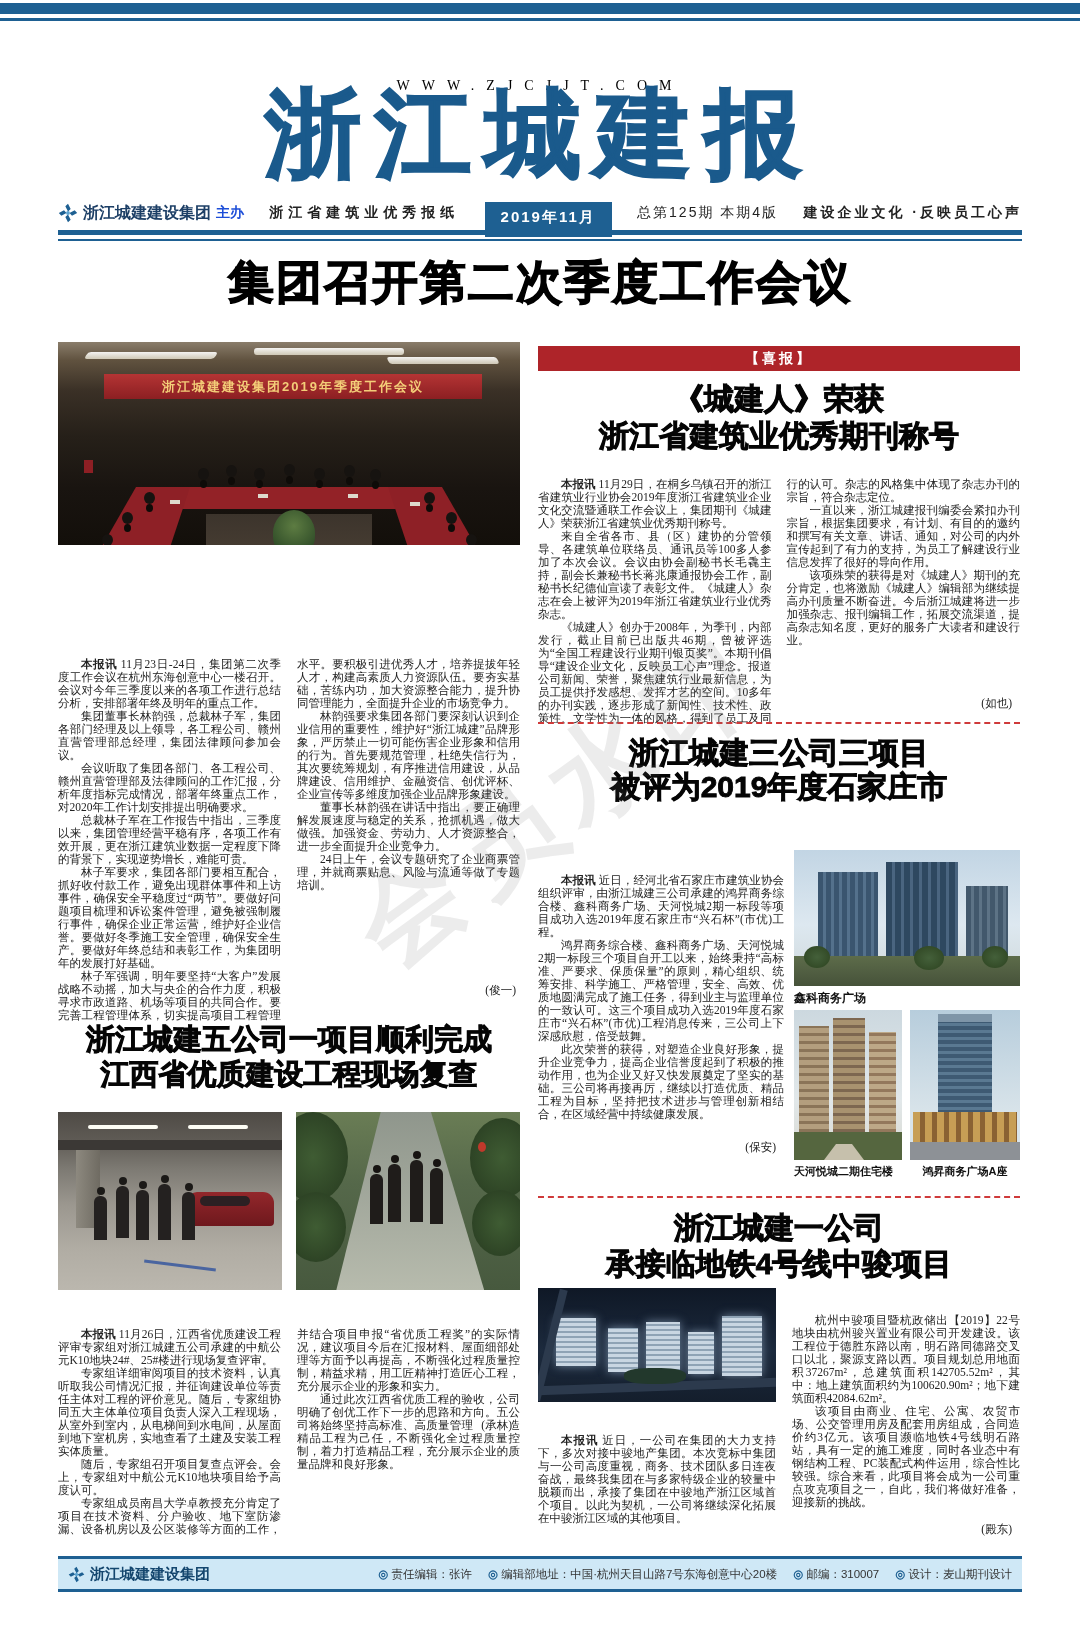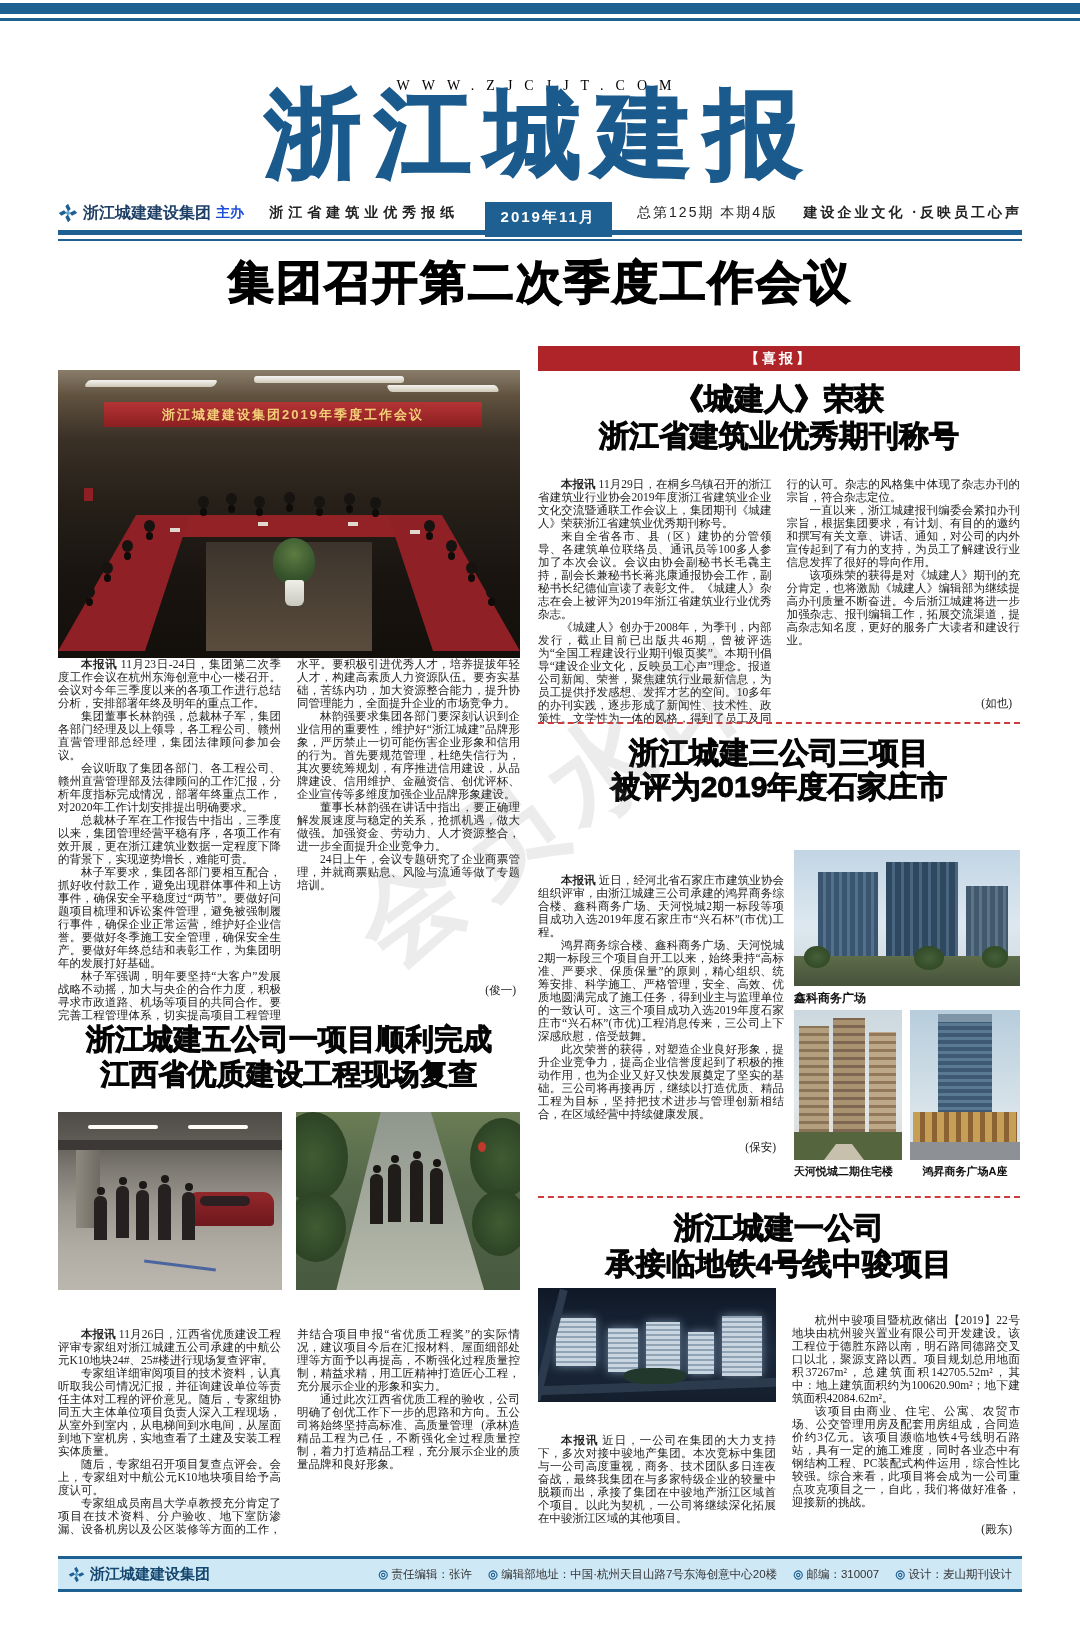--- a/index.html
+++ b/index.html
@@ -158,21 +158,21 @@
     <span class="issue">总第125期  本期4版</span>
     <span class="slogan">建设企业文化 ·反映员工心声</span>
   </div>
   <div class="rule1"></div>
   <div class="rule2"></div>
 
   <div class="headline-main">集团召开第二次季度工作会议</div>
 
   <div class="watermark">会员水印</div>
 
-  <div class="photo ph-meeting" style="left:58px;top:342px;width:462px;height:288px;margin-top:28px;">
+  <div class="photo ph-meeting" style="left:58px;top:342px;width:462px;height:203px;">
     <i class="m-light" style="left:28px;top:10px;width:130px;transform:skewX(-30deg)"></i>
     <i class="m-light" style="left:196px;top:6px;width:150px"></i>
     <i class="m-light" style="left:330px;top:15px;width:110px;transform:skewX(25deg)"></i>
     <div class="m-banner">浙江城建建设集团2019年季度工作会议</div>
     <i class="m-sign"></i>
     <div class="detail m-table-far"></div>
     <div class="detail m-table-left"></div>
     <div class="detail m-table-right"></div>
     <div class="detail m-floor"></div>
     <div class="detail m-plant"></div>

